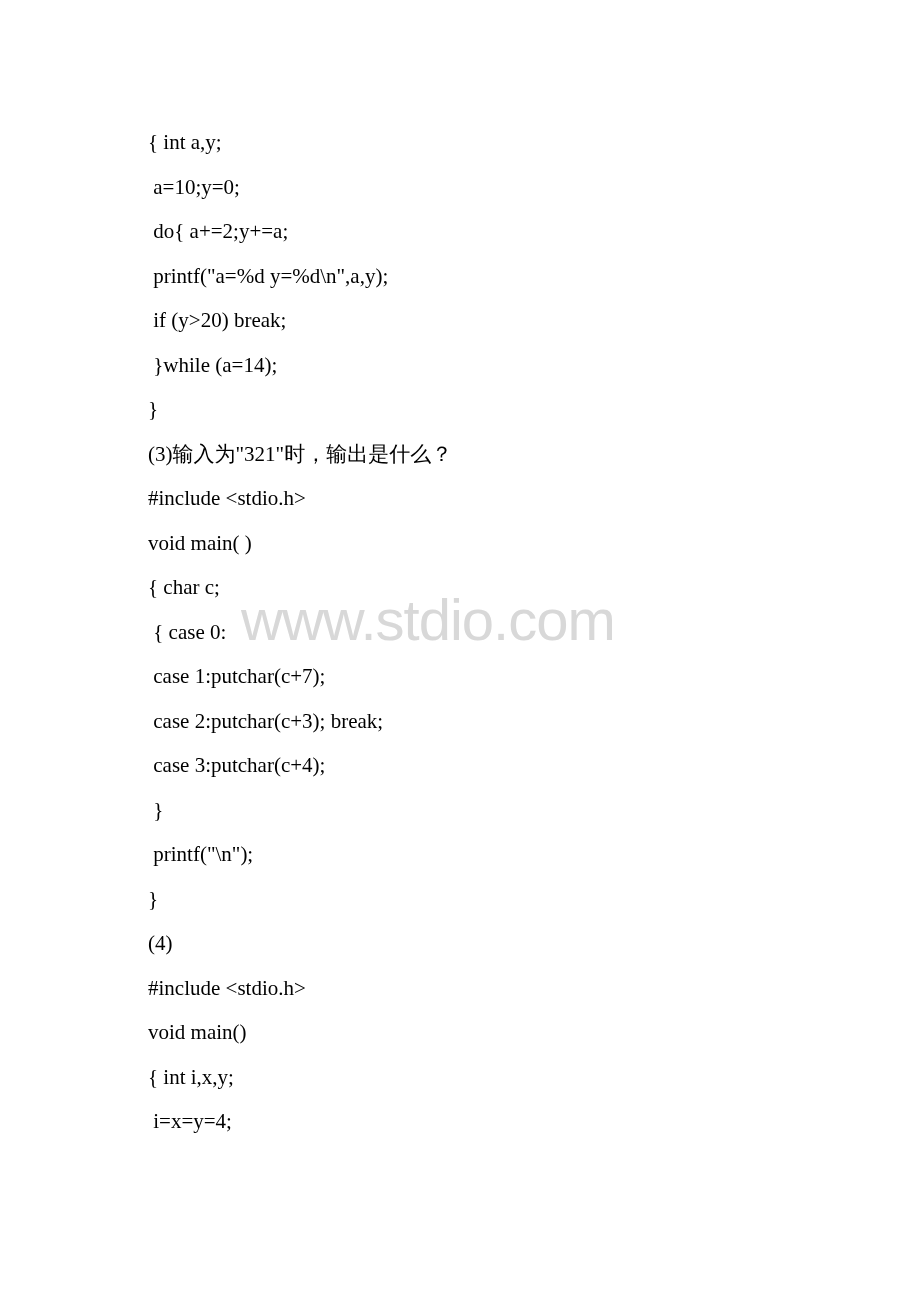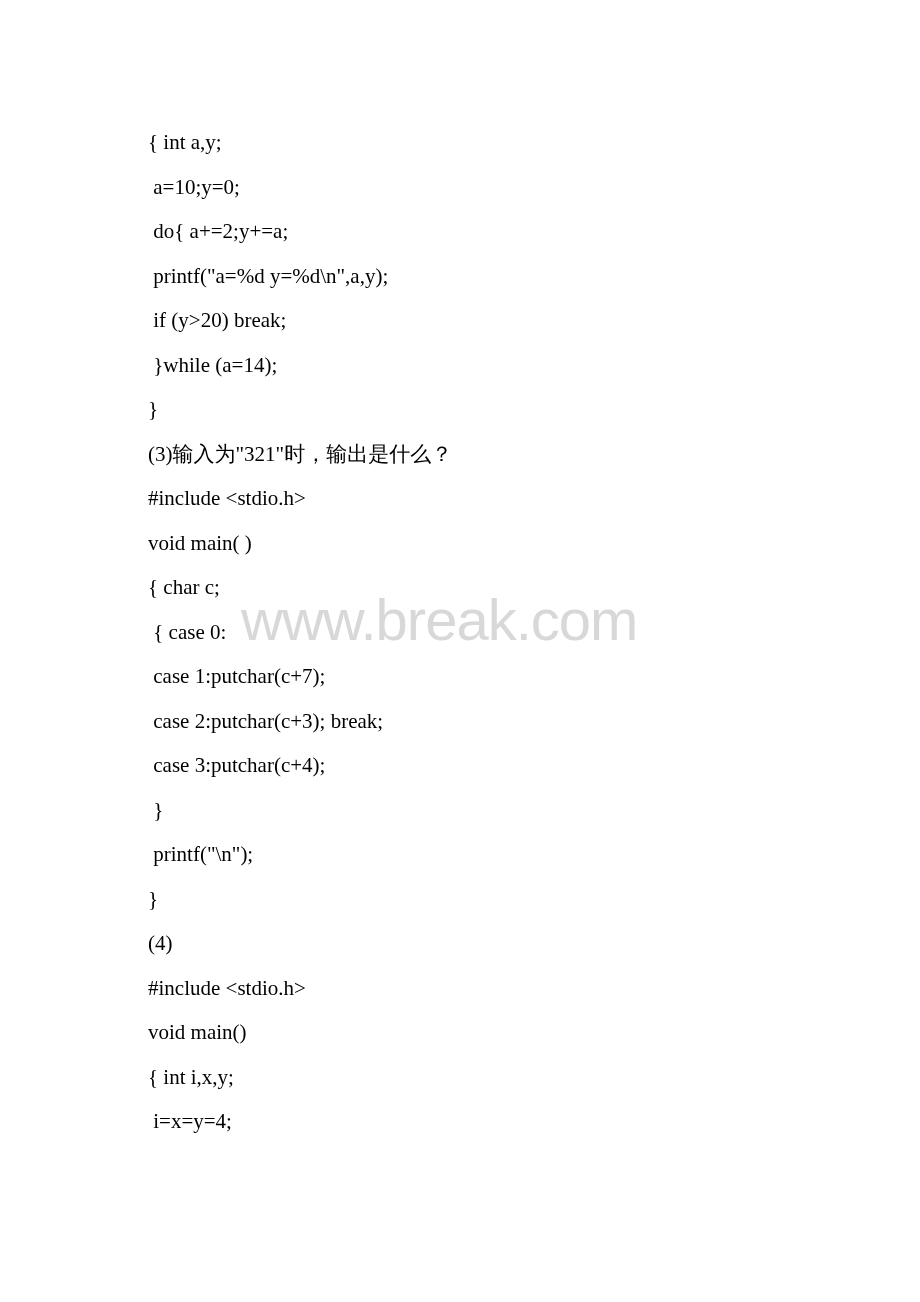--- a/index.html
+++ b/index.html
@@ -36,21 +36,21 @@
       pointer-events: none;
     }
     .content {
       position: relative;
       z-index: 1;
     }
   </style>
 </head>
 <body>
 
-<div class="watermark">www.break.com</div>
+<div class="watermark">www.stdio.com</div>
 
 <div class="content">
   <div class="line">{ int a,y;</div>
   <div class="line"> a=10;y=0;</div>
   <div class="line"> do{ a+=2;y+=a;</div>
   <div class="line"> printf("a=%d y=%d\n",a,y);</div>
   <div class="line"> if (y&gt;20) break;</div>
   <div class="line"> }while (a=14);</div>
   <div class="line">}</div>
   <div class="line">(3)输入为"321"时，输出是什么？</div>

